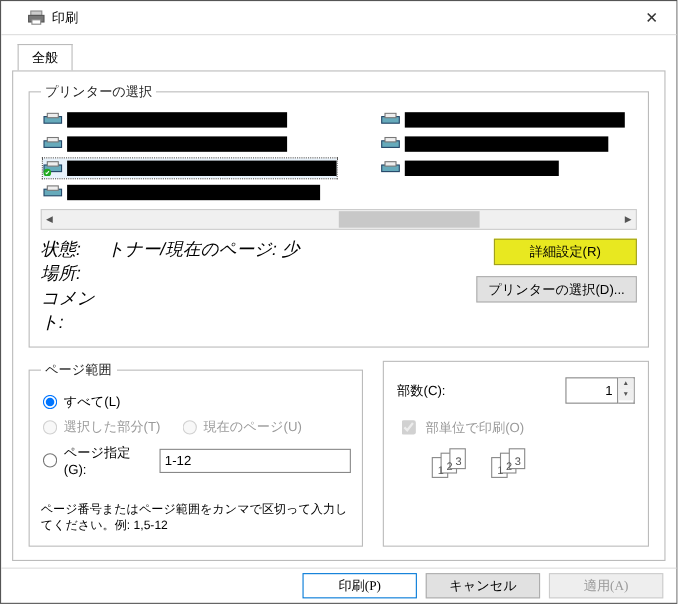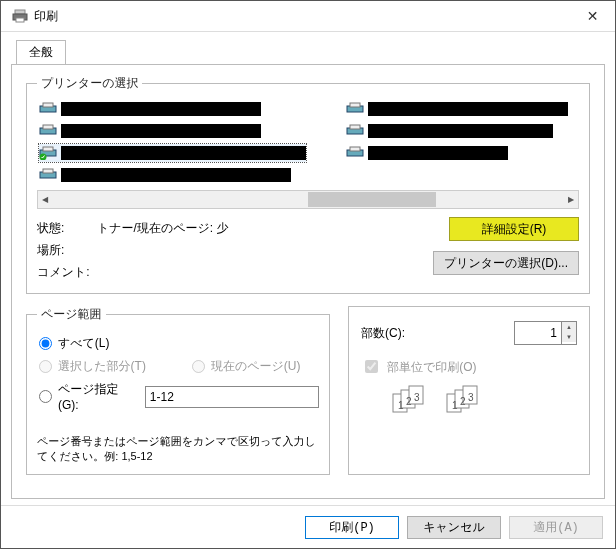--- a/index.html
+++ b/index.html
@@ -16,21 +16,21 @@
     border: 1px solid #555;
     box-sizing: border-box;
     display: flex;
     flex-direction: column;
     background: #fff;
   }
   .titlebar {
     height: 30px;
     display: flex;
     align-items: center;
-    padding-left: 11px;
+    padding-left: 24px;
     border-bottom: 1px solid #ddd;
   }
   .titlebar .icon {
     width: 16px;
     height: 16px;
     margin-right: 6px;
   }
   .titlebar .title {
     flex: 1;
     font-size: 12px;
@@ -140,22 +140,23 @@
     width: 25%;
     height: 15px;
     background: #c8c8c8;
   }
   .status-row {
     display: flex;
     margin-top: 8px;
   }
   .status-left {
     flex: 1;
-    font-size: 12px;
+    font-size: 16px;
     line-height: 22px;
+    font-style: italic;
   }
   .status-left .row { display: flex; }
   .status-left .label { width: 60px; }
   .status-right {
     display: flex;
     flex-direction: column;
     gap: 10px;
     align-items: flex-end;
   }
   button.win {
@@ -230,25 +231,25 @@
   .footer {
     height: 42px;
     border-top: 1px solid #ddd;
     display: flex;
     align-items: center;
     justify-content: flex-end;
     gap: 8px;
     padding: 0 12px;
   }
   button.footer-btn {
-    font-family: Liberation Mono, monospace;
+    font-family: Liberation Serif, serif;
     font-size: 12px;
     background: #e1e1e1;
     border: 1px solid #adadad;
-    width: 94px;
+    width: 104px;
     height: 23px;
   }
   button.footer-btn.default {
     background: #fff;
     border: 1px solid #0078d7;
   }
   button.footer-btn.disabled {
     color: #999;
     background: #eee;
     border: 1px solid #ccc;
@@ -387,21 +388,21 @@
       </fieldset>
 
       <div class="lower">
         <fieldset class="group left-group">
           <legend>ページ範囲</legend>
           <div class="radios">
             <div class="radio-row">
               <input type="radio" name="pr" checked="" style="">
               <span>すべて(L)</span>
             </div>
-            <div class="radio-row disabled" style="gap:46px;">
+            <div class="radio-row disabled" style="gap:20px;">
               <span style="display:flex;align-items:center;gap:6px;">
                 <input type="radio" name="pr" disabled="" style="">
                 <span>選択した部分(T)</span>
               </span>
               <span style="display:flex;align-items:center;gap:6px;">
                 <input type="radio" name="pr" disabled="" style="">
                 <span>現在のページ(U)</span>
               </span>
             </div>
             <div class="radio-row">

